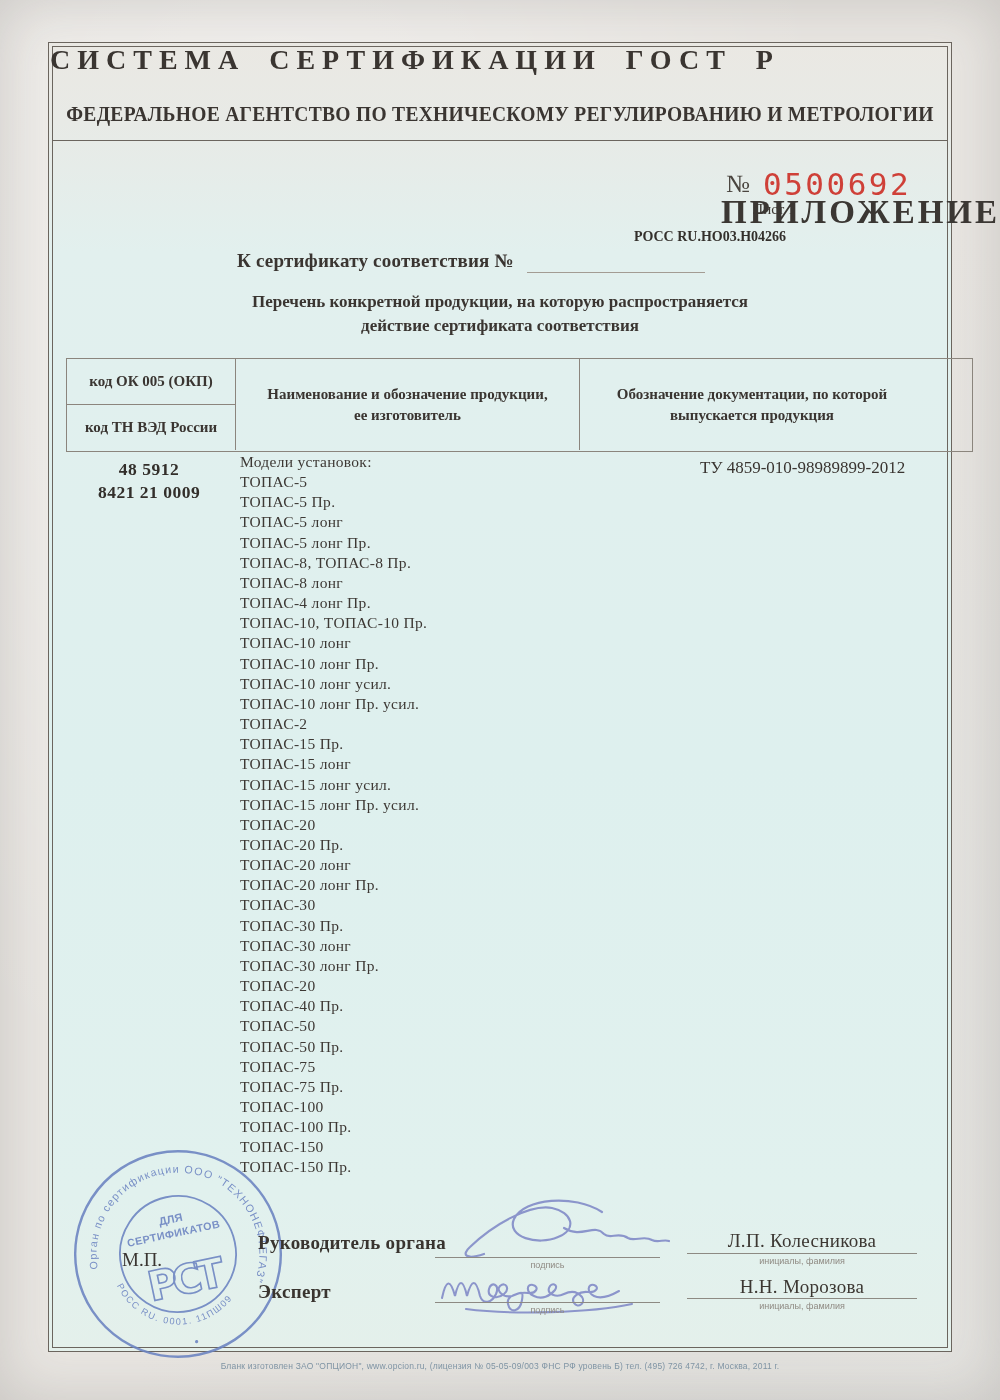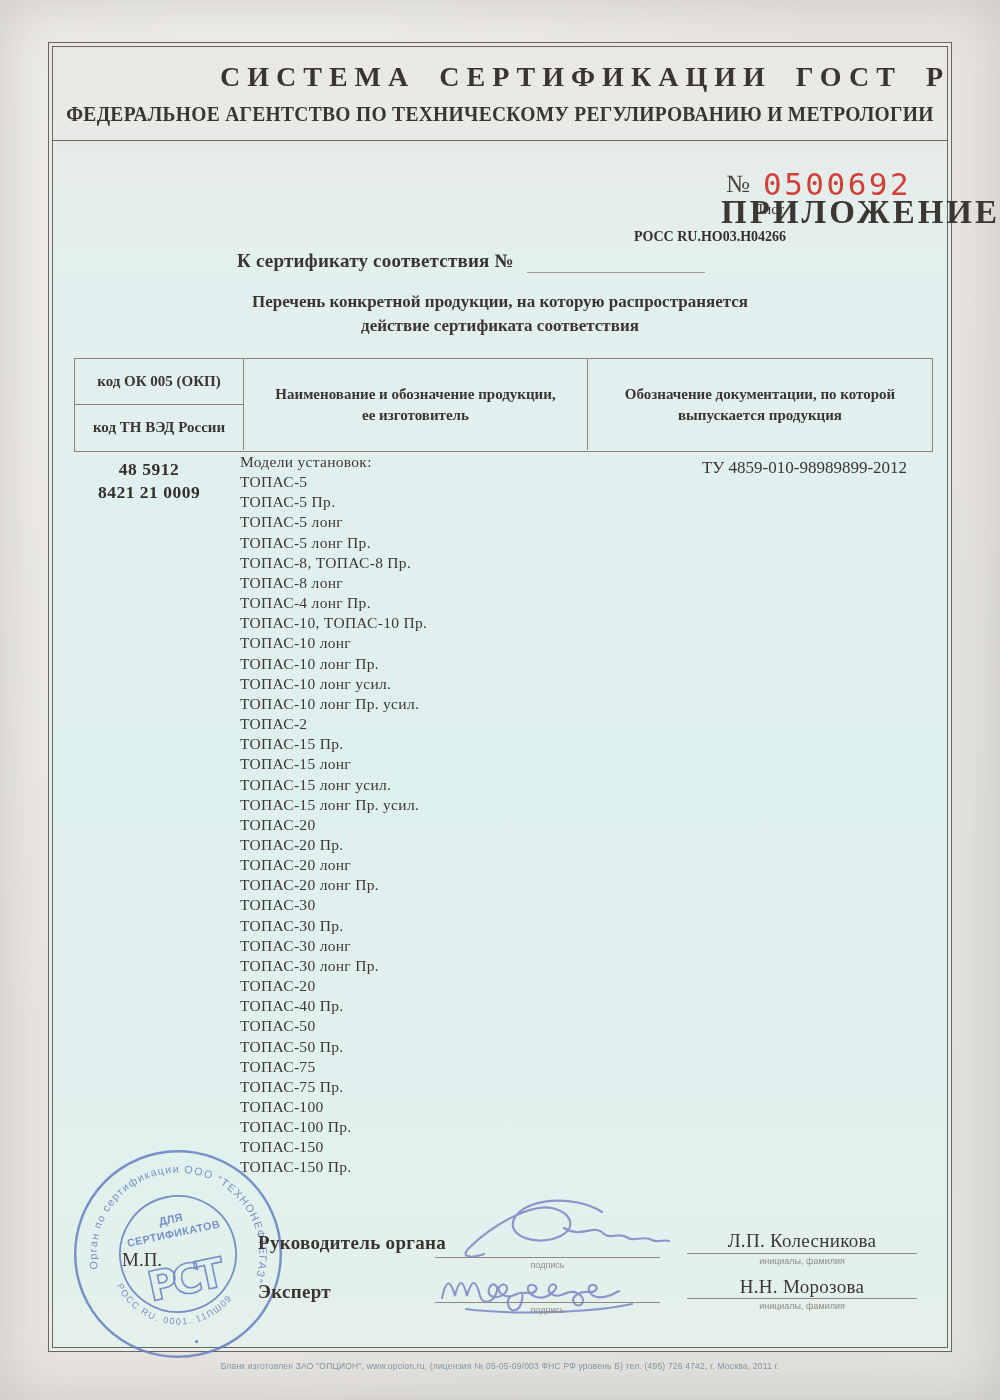--- a/index.html
+++ b/index.html
@@ -11,49 +11,49 @@
           #e9e6e2;
         box-shadow:inset 0 0 60px rgba(120,115,110,.28);}
   .abs{position:absolute;}
   
   .frame{position:absolute;left:48px;top:42px;width:902px;height:1308px;
          border:1.5px solid #6b655e;
          background:linear-gradient(180deg,#eae8e3 0%,#e8eae6 6%,#e2f0ee 16%,#def0ee 55%,#e1f1ee 88%,#e4f0eb 100%);}
   .frame::after{content:"";position:absolute;inset:3px;border:1px solid #6b655e;pointer-events:none;}
   .header-divider{position:absolute;left:53px;top:140px;width:894px;height:0;border-top:1.2px solid #6b655e;}
   
-  .sys-title{left:50px;right:50px;top:61px;text-align:right;font-size:28px;font-weight:bold;
+  .sys-title{left:50px;right:50px;top:44px;text-align:left;font-size:28px;font-weight:bold;
              letter-spacing:7px;word-spacing:10px;color:#3a3531;}
   .agency{left:0;right:0;top:102px;text-align:center;font-size:21px;font-weight:bold;color:#3a3531;
           white-space:nowrap;transform:scaleX(.93);letter-spacing:.3px;}
   
   .num-label{left:726px;top:170px;font-size:25px;color:#4a453f;}
   .num-red{left:763px;top:166px;font-family:"DejaVu Sans Mono",monospace;font-size:31px;
            letter-spacing:2.5px;color:#cf4038;}
   .sheet{left:753px;top:201px;font-size:15px;color:#3e3934;}
   .doc-title{left:0;right:0;top:194px;text-align:right;font-size:33px;font-weight:bold;
              letter-spacing:3px;color:#3b3733;}
   .ross-num{left:580px;top:229px;width:260px;text-align:center;font-size:14px;font-weight:bold;color:#332f2b;}
   .to-cert{left:237px;top:250px;font-size:19px;font-weight:bold;color:#3a3531;letter-spacing:.2px;}
   .blank-line{left:527px;top:272px;width:178px;height:0;border-top:1px solid #a39c93;}
   .subtitle1{left:0;right:0;top:292px;text-align:center;font-size:17px;font-weight:bold;color:#3a3531;}
   .subtitle2{left:0;right:0;top:316px;text-align:center;font-size:17px;font-weight:bold;color:#3a3531;}
   
-  .thead{left:74px;top:358px;width:857px;height:92px;border:1px solid #8b857d;}
+  .thead{left:66px;top:358px;width:857px;height:92px;border:1px solid #8b857d;padding-left:48px;}
   .cell{position:absolute;display:flex;align-items:center;justify-content:center;text-align:center;
         font-size:15px;font-weight:bold;color:#3a3531;line-height:21px;}
   .c1t{left:0;top:0;width:168px;height:45px;border-bottom:1px solid #8b857d;}
   .c1b{left:0;top:46px;width:168px;height:45px;}
   .c2{left:168px;top:0;width:344px;height:91px;border-left:1px solid #8b857d;padding:0 30px;box-sizing:border-box;}
   .c3{left:512px;top:0;width:345px;height:91px;border-left:1px solid #8b857d;padding:0 20px;box-sizing:border-box;}
   
   .okp{left:65px;top:459px;width:168px;text-align:center;font-size:17.5px;font-weight:bold;color:#332f2b;letter-spacing:.5px;}
   .tnved{left:65px;top:482px;width:168px;text-align:center;font-size:17.5px;font-weight:bold;color:#332f2b;letter-spacing:.5px;}
   .models{left:240px;top:452px;width:340px;font-size:15.5px;color:#3d3834;line-height:20.15px;letter-spacing:.3px;}
-  .tu{left:672px;top:458px;width:265px;text-align:center;font-size:17px;color:#3a3531;}
+  .tu{left:700px;top:458px;width:265px;font-size:17px;color:#3a3531;}
   
   .stamp{left:64px;top:1140px;width:228px;height:228px;transform:rotate(-12deg);opacity:.88;}
   .mp{left:122px;top:1249px;font-size:19px;color:#3a3531;z-index:5;}
   .sig-label{font-size:19px;font-weight:bold;color:#39342f;letter-spacing:.3px;}
   .lbl-head{left:258px;top:1232px;}
   .lbl-expert{left:258px;top:1281px;}
   .sig-line{height:0;border-top:1px solid #8d8a83;}
   .sline1{left:435px;top:1257px;width:225px;}
   .sline2{left:435px;top:1302px;width:225px;}
   .nline1{left:687px;top:1253px;width:230px;}

